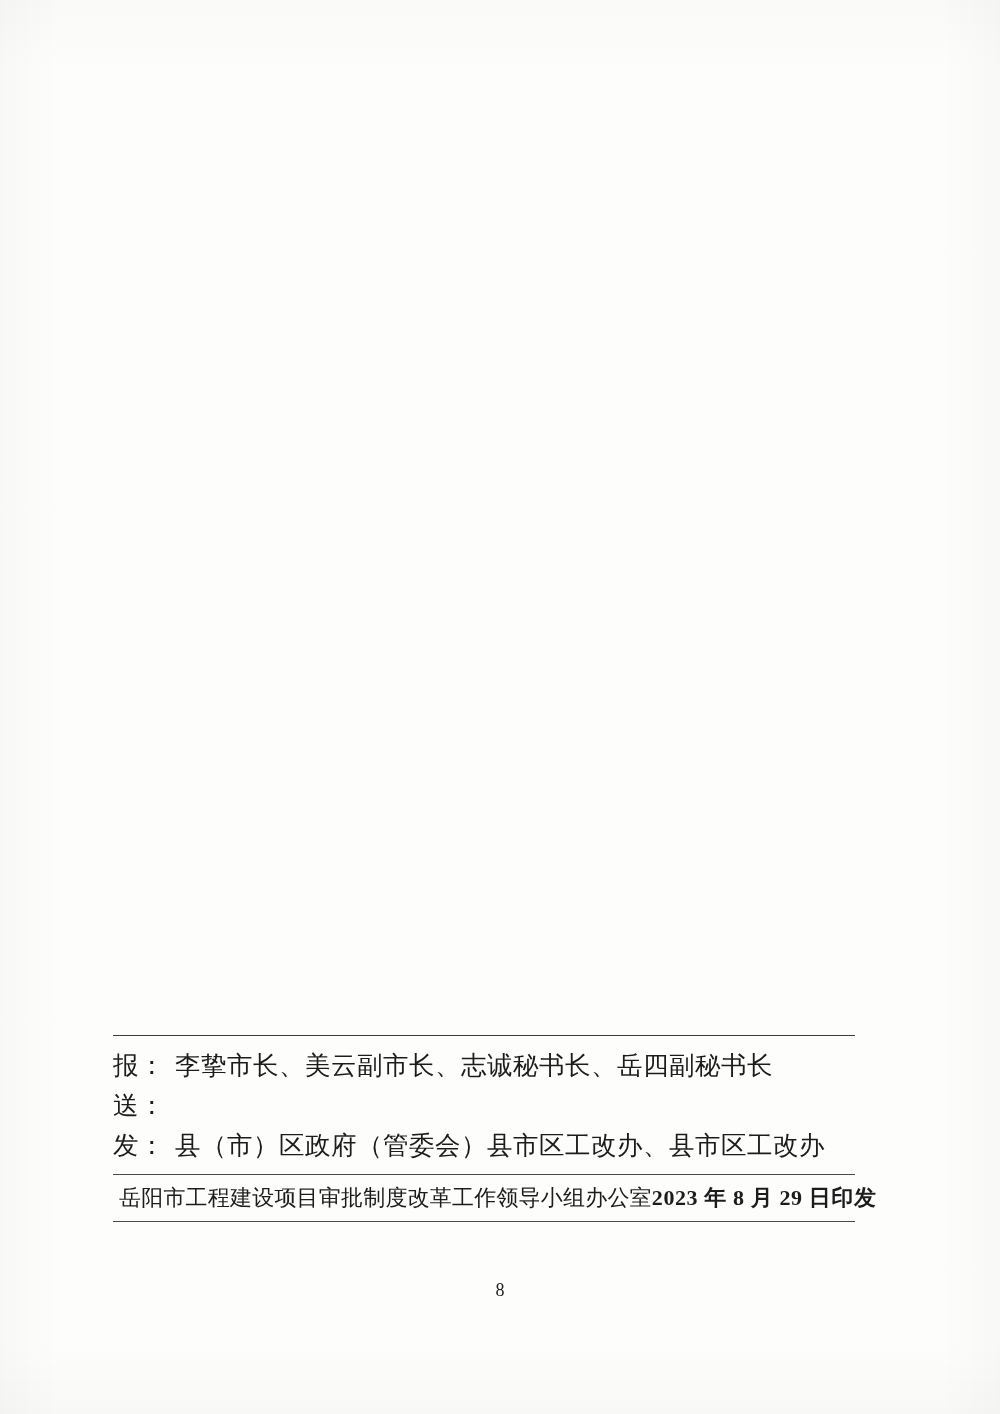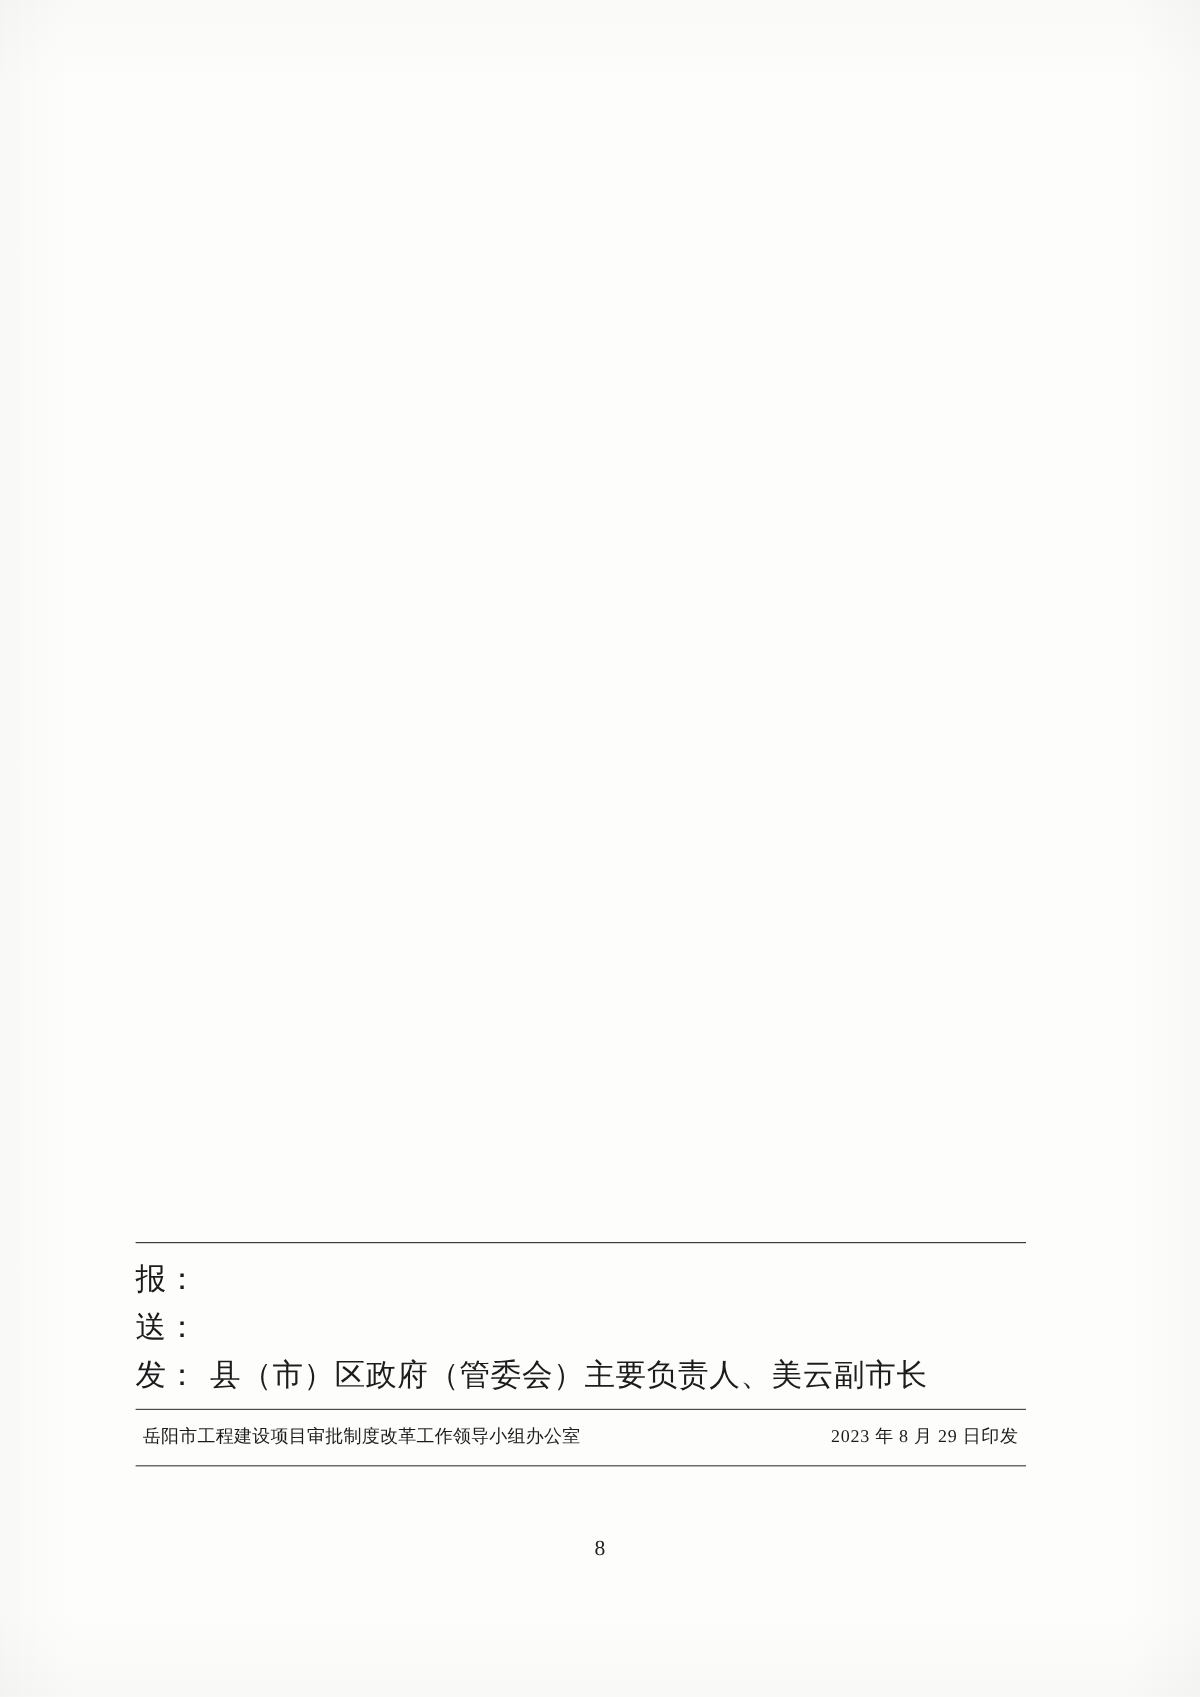--- a/index.html
+++ b/index.html
@@ -71,35 +71,36 @@
   }
 
   .dist-text {
     display: inline-block;
   }
 
   .footer-row {
     display: flex;
     align-items: baseline;
     justify-content: space-between;
-    font-size: 15px;
+    font-size: 22px;
     line-height: 34px;
     letter-spacing: 0.3px;
     padding: 6px 2px 6px 6px;
     color: #1c1c1c;
     white-space: nowrap;
   }
 
   .footer-issuer {
     letter-spacing: 0.2px;
   }
 
   .footer-date {
     letter-spacing: 0.6px;
     padding-right: 4px;
+    font-weight: bold;
   }
 
   .page-number {
     position: absolute;
     left: 0;
     right: 0;
     top: 1280px;
     text-align: center;
     font-size: 18px;
     color: #222;
@@ -112,29 +113,30 @@
 <div class="page">
 
   <div class="dist-block">
 
     <div class="rule"></div>
 
     <div class="dist-lines">
 
       <div class="dist-line">
         <span class="dist-label">报：</span>
+        <span class="dist-text">李挚市长、美云副市长、志诚秘书长、岳四副秘书长</span>
       </div>
 
       <div class="dist-line">
         <span class="dist-label">送：</span>
       </div>
 
       <div class="dist-line">
         <span class="dist-label">发：</span>
-        <span class="dist-text">县（市）区政府（管委会）主要负责人、美云副市长</span>
+        <span class="dist-text">县（市）区政府（管委会）县市区工改办、县市区工改办</span>
       </div>
 
     </div>
 
     <div class="rule thin"></div>
 
     <div class="footer-row">
       <span class="footer-issuer">岳阳市工程建设项目审批制度改革工作领导小组办公室</span>
       <span class="footer-date">2023 年 8 月 29 日印发</span>
     </div>

